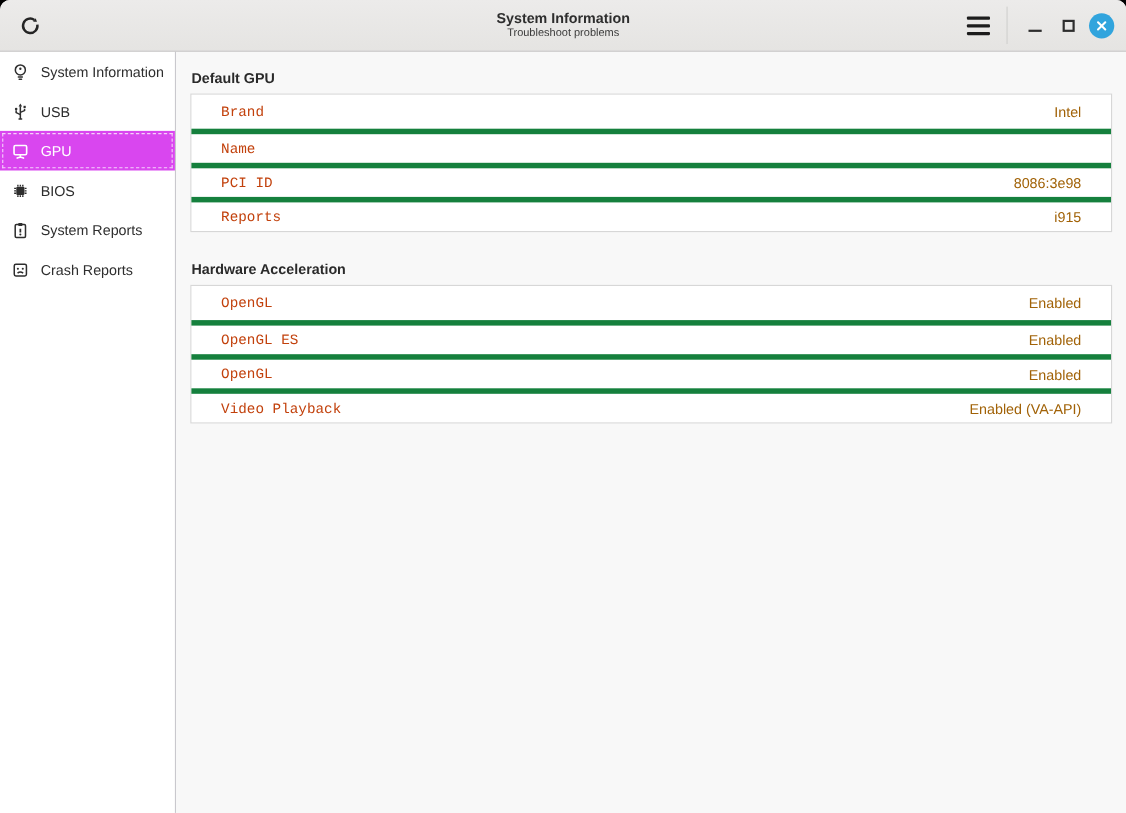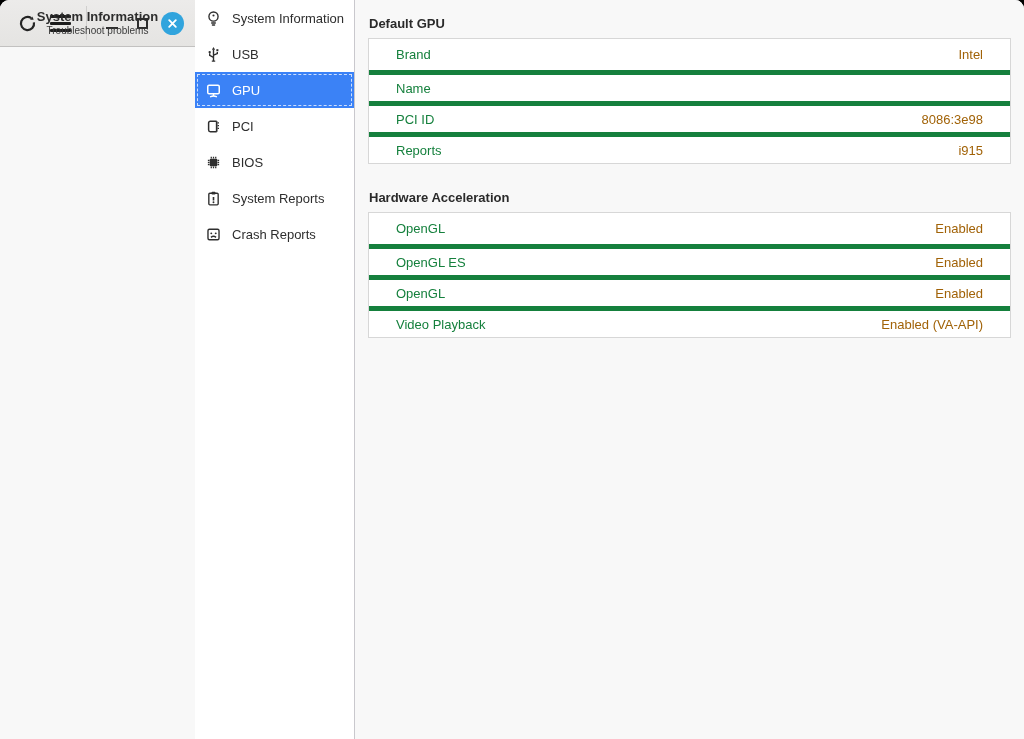--- a/index.html
+++ b/index.html
@@ -2,21 +2,21 @@
 <html><head>
 <meta charset="utf-8">
 <style>
   * { margin:0; padding:0; box-sizing:border-box; }
   html,body { background:#000; width:1024px; height:739px; font-family:"Liberation Sans", sans-serif; }
 
   .window {
     width:1024px; height:739px;
     border-radius:9px 9px 0 0;
     overflow:hidden;
-    display:flex; 
+    display:flex; flex-direction:column;
     background:#f8f8f8;
   }
 
   
   .titlebar {
     height:47px; flex:none;
     background:linear-gradient(#ecebea,#e5e4e2);
     border-bottom:1px solid #c2c1c0;
     display:flex; align-items:center;
     position:relative;
@@ -52,33 +52,33 @@
     border-right:1px solid #c9c8cd;
     padding-top:0;
   }
   .side-item {
     height:36px; display:flex; align-items:center; gap:10px;
     padding:0 10px; font-size:13px; color:#2e2e2e; cursor:default;
     white-space:nowrap;
   }
   .side-item svg { width:17px; height:17px; flex:none; }
   .side-item.selected {
-    background:#3b82f6; color:#ffffff;
+    background:#d946ef; color:#ffffff;
     outline:1px dashed rgba(255,255,255,.75); outline-offset:-3px;
   }
 
   .main { flex:1; padding:13px 13px 6px 13px; background:#f8f8f8; overflow:hidden; }
   .section-title { font-size:13px; font-weight:bold; color:#2a2a2a; padding:3px 1px 7px 1px; }
   .info-table { background:#ffffff; border:1px solid #d7d7d7; margin-bottom:23px; }
   .info-row {
     height:31px; display:flex; align-items:center; justify-content:space-between;
     padding:0 27px; border-top:5px solid #15803d; font-size:13px;
   }
   .info-row:first-child { border-top:none; }
-  .row-label { color:#15803d; }
+  .row-label { color:#c2410c;font-family:Liberation Mono, monospace; }
   .row-value { color:#a16207; }
 </style>
 </head>
 <body>
 
 <div class="window">
 
   <div class="titlebar">
     <div class="tb-btn refresh-btn">
       <svg width="21" height="21" viewBox="0 0 16 16">
@@ -145,28 +145,20 @@
 
       <div class="side-item selected">
         <svg viewBox="0 0 16 16" fill="none" stroke="currentColor" stroke-width="1.4">
           <rect x="2.6" y="3.1" width="10.8" height="7.9" rx="1.2"></rect>
           <path d="M8 11 v2.1"></path>
           <path d="M5.3 13.8 c1.8 -0.9 3.6 -0.9 5.4 0" stroke-linecap="round"></path>
         </svg>
         <span>GPU</span>
       </div>
 
-      <div class="side-item">
-        <svg viewBox="0 0 16 16" fill="none" stroke="currentColor" stroke-width="1.4">
-          <path d="M11 3 H5 a1.6 1.6 0 0 0 -1.6 1.6 V11.4 a1.6 1.6 0 0 0 1.6 1.6 h6"></path>
-          <path d="M11 3 v10" stroke-width="1.6"></path>
-          <path d="M11.8 4.6 h1.4 M11.8 7.2 h1.4 M11.8 9.8 h1.4" stroke-width="1.1"></path>
-        </svg>
-        <span>PCI</span>
-      </div>
 
       <div class="side-item">
         <svg viewBox="0 0 16 16" fill="none" stroke="currentColor" stroke-width="1.2">
           <rect x="4.5" y="4.5" width="7" height="7" rx="1" fill="currentColor" stroke="none"></rect>
           <path d="M2.7 5.9 h1.6 M2.7 8 h1.6 M2.7 10.1 h1.6"></path>
           <path d="M11.7 5.9 h1.6 M11.7 8 h1.6 M11.7 10.1 h1.6"></path>
           <path d="M5.9 2.7 v1.6 M8 2.7 v1.6 M10.1 2.7 v1.6"></path>
           <path d="M5.9 11.7 v1.6 M8 11.7 v1.6 M10.1 11.7 v1.6"></path>
         </svg>
         <span>BIOS</span>

